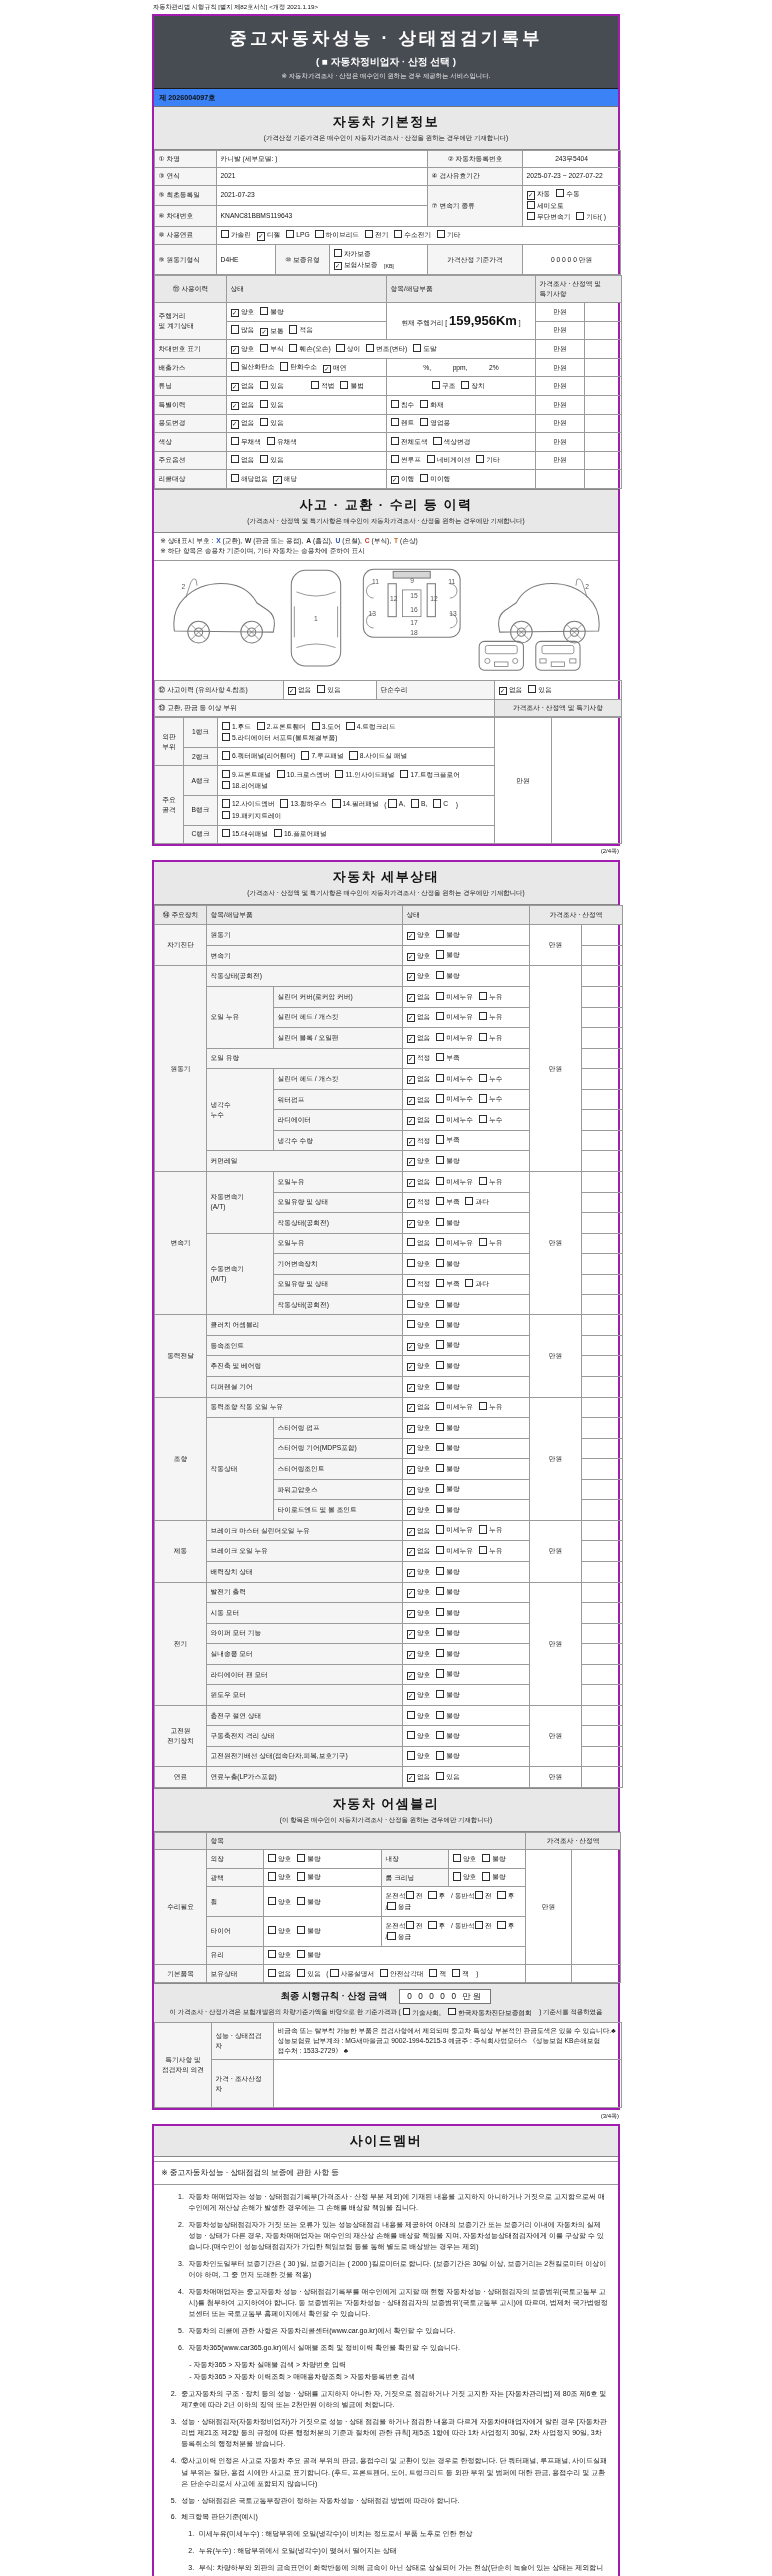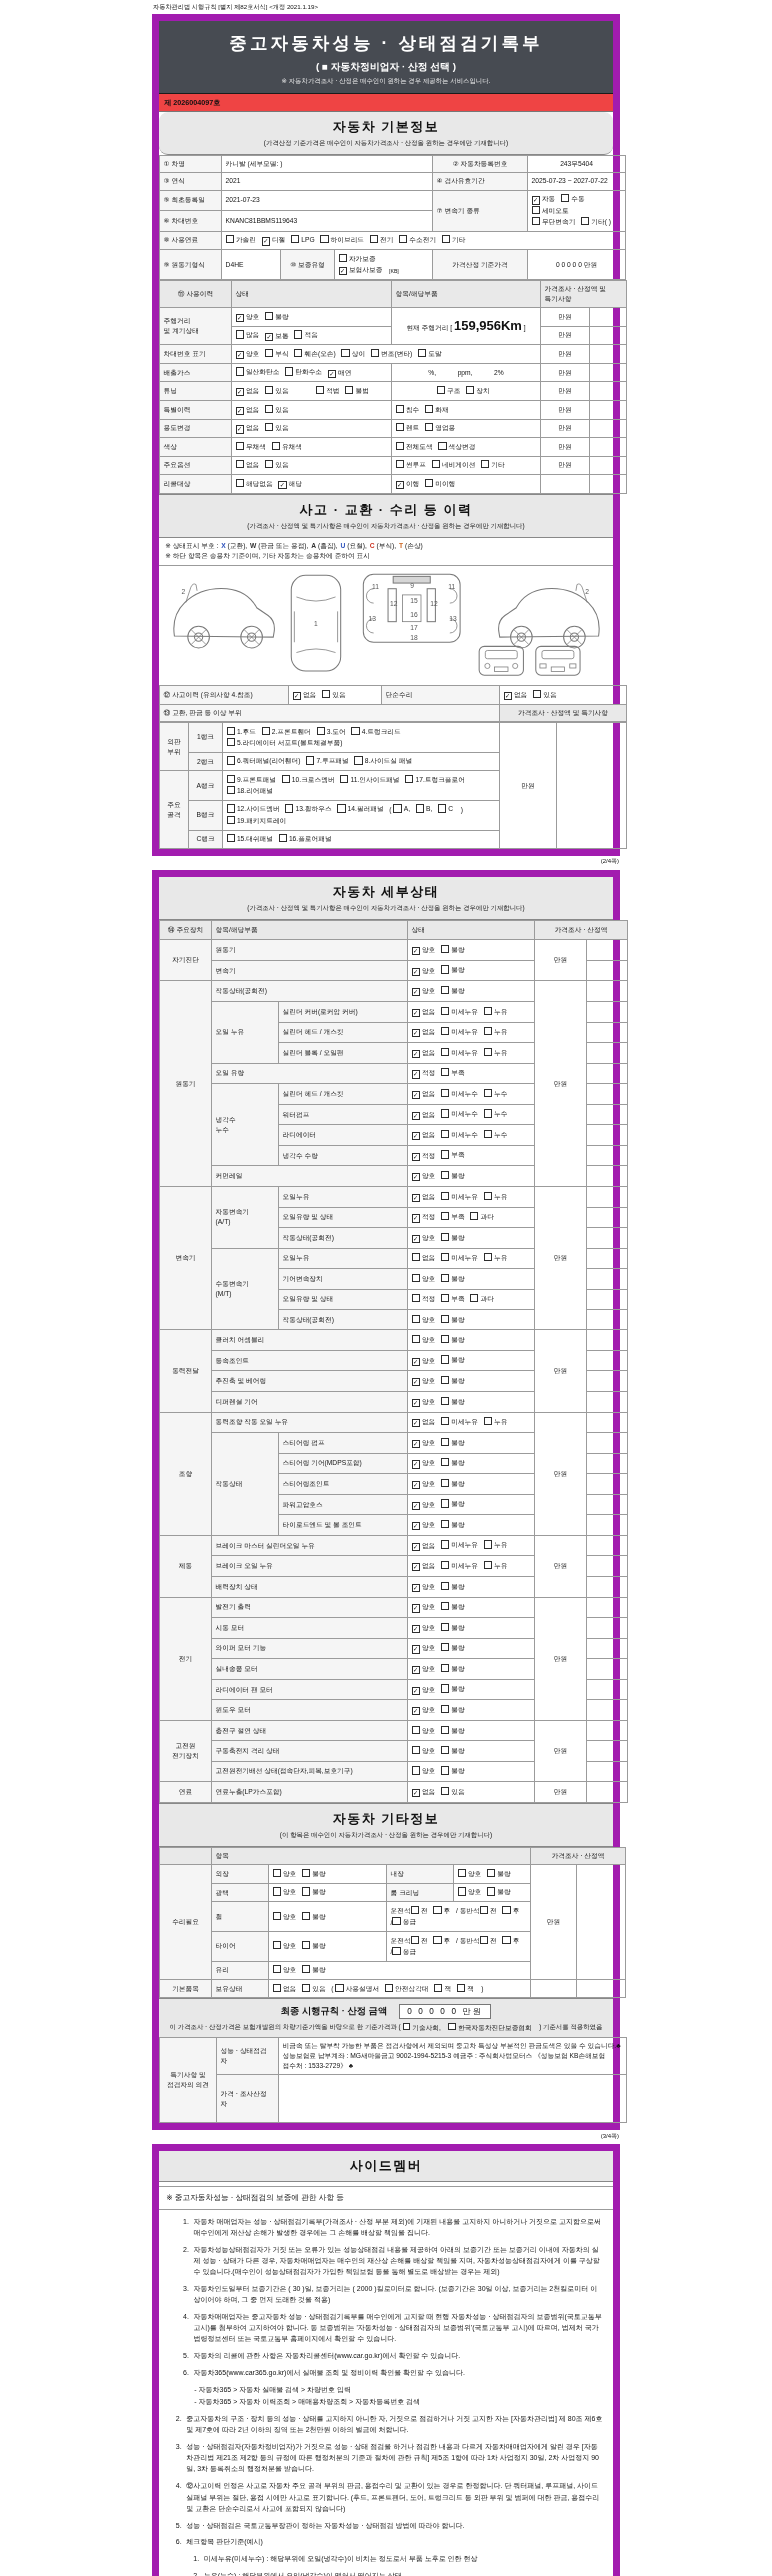--- a/index.html
+++ b/index.html
@@ -1,24 +1,24 @@
 <!DOCTYPE html>
 <html style="font-size:8.2px"><head>
 <meta charset="utf-8">
 <style>
   html,body{margin:0;padding:0;background:#fff;}
   body{font-family:"Liberation Sans","DejaVu Sans",sans-serif;color:#111;}
   .page{width:468px;margin:0 auto;padding-top:2.1px;}
   .form-ref{font-size:6.2px;padding:1px 0 2.1px 1px;color:#111;}
-  .block{border:7px solid #a21caf;}
+  .block{border:2px solid #a21caf;}
   .masthead{background:#474b52;color:#fff;text-align:center;padding:10.3px 0 7.2px 0;border-bottom:1px solid #1b1b1b;}
   .m-title{font-size:17.5px;font-weight:bold;letter-spacing:3.1px;}
   .m-sub{font-size:9.8px;font-weight:bold;margin-top:5.2px;}
   .m-note{font-size:6.4px;margin-top:3.6px;color:#f0f0f0;}
-  .docbar{background:#ef4444;font-size:7.2px;font-weight:bold;padding:3.1px 5.2px;border-bottom:0.5px solid #777;}
+  .docbar{background:#3b82f6;font-size:7.2px;font-weight:bold;padding:3.1px 5.2px;border-bottom:0.5px solid #777;}
   .sec-head{background:#e8e8e8;text-align:center;padding:6.2px 3.1px;border-bottom:0.5px solid #888;border-top:0.5px solid #888;}
   .sec-title{font-size:13px;font-weight:bold;letter-spacing:1.5px;}
   .sec-sub{font-size:6.4px;margin-top:3.1px;}
   .tbl{border-collapse:collapse;width:100%;table-layout:fixed;}
   .tbl td{border:0.5px solid #9b9b9b;padding:3.1px 3.6px;font-size:6.7px;line-height:1.5;vertical-align:middle;word-break:keep-all;}
   td.lbl{background:#f5f5f5;}
   td.hd{background:#e9e9e9;}
   td.c{text-align:center;}
   td.pr{text-align:center;}
   .detail td{padding:4.1px 3.6px;}
@@ -57,21 +57,21 @@
   <div class="form-ref">자동차관리법 시행규칙 [별지 제82호서식] &lt;개정 2021.1.19&gt;</div>
 
   <div class="block">
     <div class="masthead">
       <div class="m-title">중고자동차성능 · 상태점검기록부</div>
       <div class="m-sub">( ■ 자동차정비업자 · 산정 선택 )</div>
       <div class="m-note">※ 자동차가격조사 · 산정은 매수인이 원하는 경우 제공하는 서비스입니다.</div>
     </div>
     <div class="docbar">제 2026004097호</div>
 
-    <div class="sec-head" style="border-top:none;border-radius:9px;">
+    <div class="sec-head" style="border-top:none;">
       <div class="sec-title">자동차 기본정보</div>
       <div class="sec-sub">(가격산정 기준가격은 매수인이 자동차가격조사 · 산정을 원하는 경우에만 기재합니다)</div>
     </div>
     <div>
         <table class="tbl">
           <colgroup>
             <col style="width: 62px;">
             <col style="width: 59px;">
             <col style="width: 54px;">
             <col style="width: 98px;">
@@ -603,21 +603,21 @@
               <td colspan="2" class="lbl"><span class="txt">연료누출(LP가스포함)</span></td>
               <td><span class="cb"><span class="bx on">✓</span><span class="cl">없음</span></span><span class="cb"><span class="bx"></span><span class="cl">있음</span></span></td>
               <td class="pr"><span class="txt">만원</span></td>
               <td></td>
             </tr>
           </tbody>
         </table>
       </div>
 
     <div class="sec-head">
-      <div class="sec-title">자동차 기타정보</div>
+      <div class="sec-title">자동차 어셈블리</div>
       <div class="sec-sub">(이 항목은 매수인이 자동차가격조사 · 산정을 원하는 경우에만 기재합니다)</div>
     </div>
     <div>
         <table class="tbl">
           <colgroup>
             <col style="width: 52px;">
             <col style="width: 57px;">
             <col style="width: 118px;">
             <col style="width: 67px;">
             <col style="width: 77px;">

